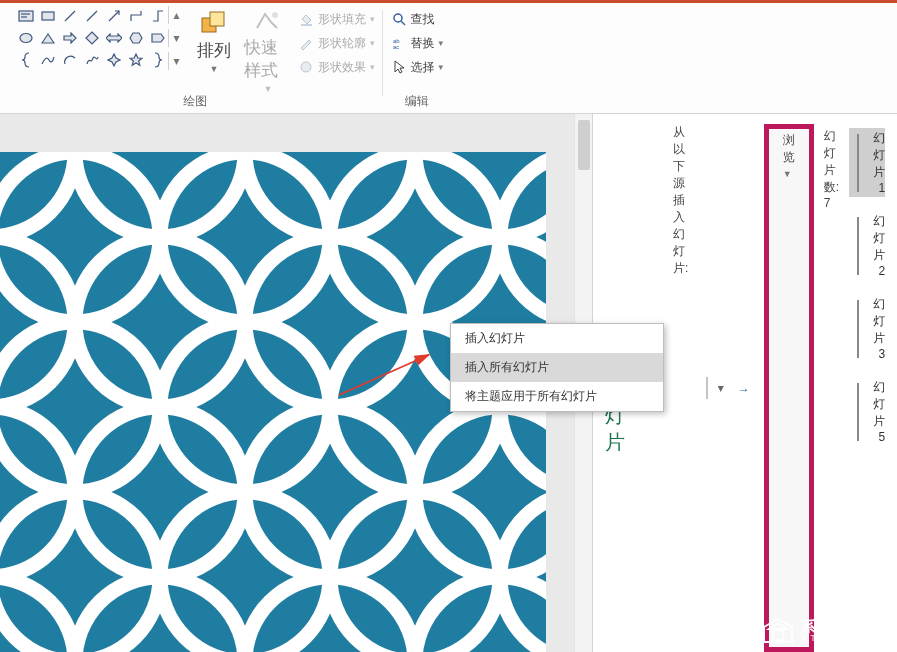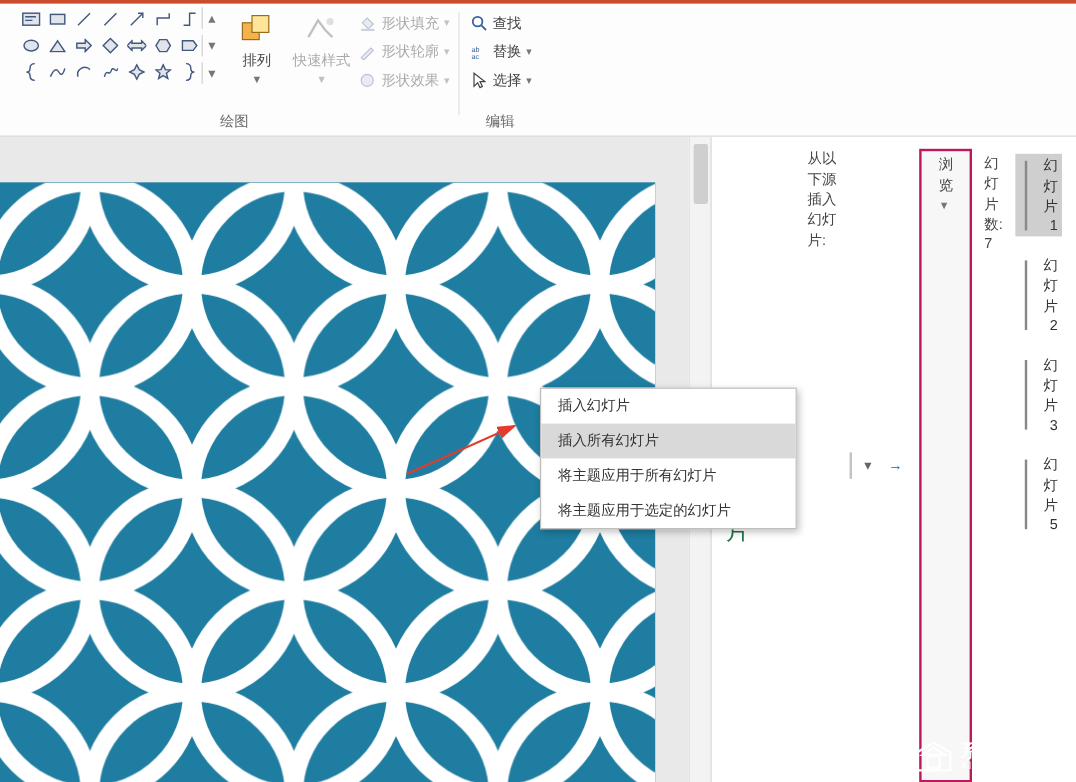--- a/index.html
+++ b/index.html
@@ -18,21 +18,21 @@
 
 
 .shape-gallery { display: grid; grid-template-columns: repeat(7, 20px); grid-template-rows: repeat(3, 20px); gap: 2px; }
 .shape-cell { width: 20px; height: 20px; display: flex; align-items: center; justify-content: center; color: #3b557c; }
 .shape-cell svg { stroke: #41597f; stroke-width: 1.2; fill: rgba(65,89,127,0.15); }
 .shape-gallery-side { width: 16px; display: flex; flex-direction: column; justify-content: space-between; }
 .shape-gallery-side .arr { height: 18px; display:flex; align-items:center; justify-content:center; color:#777; border-left:1px solid #d0d0d0; }
 
 .big-btn { display: flex; flex-direction: column; align-items: center; gap: 2px; width: 48px; height: 68px; padding-top: 2px; }
 .big-btn .ic { width: 32px; height: 32px; display:flex; align-items:center; justify-content:center; }
-.big-btn .lbl { font-size: 12px; color: #444; }
+.big-btn .lbl { font-size: 17px; color: #444; }
 .big-btn .drop { font-size: 9px; color:#777; }
 .disabled { opacity: 0.45; }
 
 .small-row { display: flex; align-items: center; gap: 4px; height: 22px; }
 .small-row .lbl { font-size: 12px; }
 .small-row .drop { font-size: 9px; color:#777; }
 .small-ic { width:16px; height:16px; display:flex; align-items:center; justify-content:center; color:#446; }
 
 
 .main-area { display: flex; height: calc(652px - 114px); }
@@ -50,21 +50,21 @@
 .pane-controls .ic { font-size: 12px; }
 
 .pane-label { font-size: 12px; color: #444; }
 .path-row { display:flex; align-items:center; gap:4px; }
 .path-input { flex:1; height: 22px; border:1px solid #c3c3c3; background: #f4f4f4; position: relative; overflow:hidden; }
 .path-input::after { content:""; position:absolute; inset:0; background: repeating-linear-gradient(90deg, #eee 0 8px, #e3e3e3 8px 16px); opacity:0.6; }
 .path-drop { width:18px; height:22px; display:flex; align-items:center; justify-content:center; color:#666; }
 .go-btn { width:20px; height:22px; display:flex; align-items:center; justify-content:center; color:#1a6aa8; font-weight:bold; }
 
 .browse-row { display:flex; justify-content:flex-end; }
-.browse-btn { padding: 3px 14px; border:2px solid #be185d; background:#f7f7f7; font-size:12px; }
+.browse-btn { padding: 3px 14px; border:5px solid #be185d; background:#f7f7f7; font-size:12px; }
 
 .count-label { font-size:12px; color:#444; margin-top: 4px; }
 
 .reuse-list { display:flex; flex-direction:column; gap: 14px; margin-top: 4px; overflow:hidden;text-align:right; }
 .reuse-item { display:flex; align-items:center; gap: 14px; padding: 2px 8px; }
 .reuse-item.selected { background: #cfcfcf; }
 .reuse-thumb { width: 98px; height: 58px; background: linear-gradient(135deg, #6a2769 0%, #2b0f34 100%); border: 1px solid #888; position: relative; }
 .reuse-thumb::after { content:""; position:absolute; top:4px; right:16px; width:3px; height:10px; background:#d13a7a; }
 .reuse-name { font-size: 12px; color:#333; }
 
@@ -374,21 +374,20 @@
         <div class="reuse-name">幻灯片 5</div>
       </div>
     </div>
   </div>
 </div>
 
 <div class="context-menu">
   <div class="cm-item">插入幻灯片</div>
   <div class="cm-item hover">插入所有幻灯片</div>
   <div class="cm-item">将主题应用于所有幻灯片</div>
-  <div class="cm-item">将主题应用于选定的幻灯片</div>
 </div>
 
 <svg class="red-arrow" width="180" height="100" viewBox="0 0 180 100">
   <defs>
     <marker id="ah" markerWidth="10" markerHeight="10" refX="8" refY="3" orient="auto">
       <path d="M0,0 L0,6 L9,3 z" fill="#e23b2e"></path>
     </marker>
   </defs>
   <line x1="5" y1="95" x2="155" y2="28" stroke="#e23b2e" stroke-width="3" marker-end="url(#ah)"></line>
 </svg>

